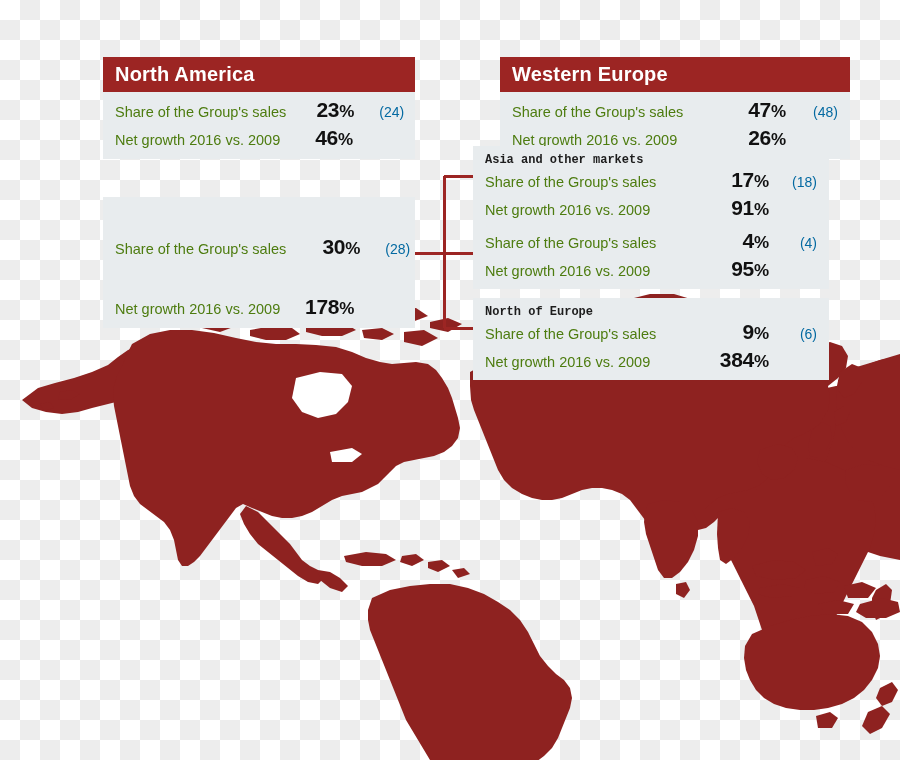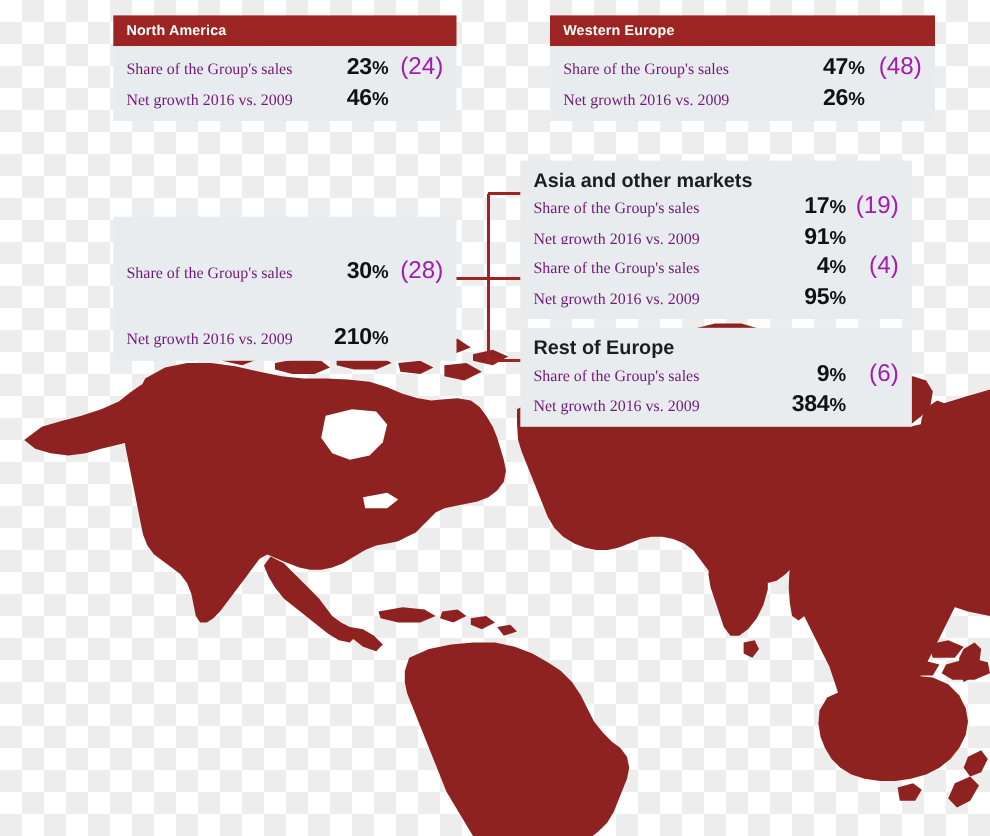--- a/index.html
+++ b/index.html
@@ -55,77 +55,78 @@
 
   
   .panel {
     position: absolute;
     box-sizing: border-box;
   }
   .panel-header {
     background: #9c2523;
     color: #ffffff;
     font-weight: bold;
-    font-size: 13px;
+    font-size: 20px;
     line-height: 1;
     padding: 7px 0 8px 12px;
     letter-spacing: 0.01em;
     white-space: nowrap;
+    margin-top: 43px;
   }
   .panel-body {
     background: #e8ecee;
     padding: 7px 12px 10px 12px;
   }
   .panel-body.with-inline-title {
     padding-top: 8px;
   }
   .inline-title {
     font-weight: bold;
-    font-size: 18px;
+    font-size: 12px;
     color: #1d1d1d;
     line-height: 1.15;
     margin-bottom: 1px;
     white-space: nowrap;
+    font-family: Liberation Mono, monospace;
   }
 
   .row {
     display: flex;
     align-items: baseline;
     width: 100%;
     white-space: nowrap;
   }
   .row + .row {
     margin-top: 6px;
   }
   .row-label {
     font-size: 14.5px;
-    color: #701a75;
+    color: #4d7c0f;
     line-height: 1.1;
     flex: 0 0 auto;
-    font-family: Liberation Serif, serif;
   }
   .row-spacer {
     flex: 1 1 auto;
     min-width: 6px;
   }
   .row-value {
     font-size: 21px;
     font-weight: bold;
     color: #111111;
     line-height: 1;
     letter-spacing: -0.01em;
     flex: 0 0 auto;
     text-align: right;
   }
   .row-value .pct {
     font-size: 17px;
   }
   .row-paren {
-    font-size: 22px;
-    color: #a21caf;
+    font-size: 14px;
+    color: #0369a1;
     line-height: 1;
     flex: 0 0 auto;
     text-align: right;
   }
 
   
   #panel-north-america      { left: 103px; top: 14px;  width: 312px; }
   #panel-north-america .row-value { width: 62px; }
   #panel-north-america .row-paren { width: 44px; margin-left: 6px; }
 
@@ -386,34 +387,34 @@
     <div class="panel-body" style="background: rgb(232, 236, 238);">
       <div class="row">
         <span class="row-label">Share of the Group's sales</span>
         <span class="row-spacer"></span>
         <span class="row-value"><span>30</span><span class="pct">%</span></span>
         <span class="row-paren">(28)</span>
       </div>
       <div class="row">
         <span class="row-label">Net growth 2016 vs. 2009</span>
         <span class="row-spacer"></span>
-        <span class="row-value"><span>210</span><span class="pct">%</span></span>
+        <span class="row-value"><span>178</span><span class="pct">%</span></span>
         <span class="row-paren"></span>
       </div>
     </div>
   </div>
 
   <div class="panel sub-panel" id="panel-asia">
     <div class="panel-body with-inline-title" style="background: rgb(232, 236, 238);">
       <div class="inline-title">Asia and other markets</div>
       <div class="row">
         <span class="row-label">Share of the Group's sales</span>
         <span class="row-spacer"></span>
         <span class="row-value"><span>17</span><span class="pct">%</span></span>
-        <span class="row-paren">(19)</span>
+        <span class="row-paren">(18)</span>
       </div>
       <div class="row">
         <span class="row-label">Net growth 2016 vs. 2009</span>
         <span class="row-spacer"></span>
         <span class="row-value"><span>91</span><span class="pct">%</span></span>
         <span class="row-paren"></span>
       </div>
     </div>
   </div>
 
@@ -429,21 +430,21 @@
         <span class="row-label">Net growth 2016 vs. 2009</span>
         <span class="row-spacer"></span>
         <span class="row-value"><span>95</span><span class="pct">%</span></span>
         <span class="row-paren"></span>
       </div>
     </div>
   </div>
 
   <div class="panel sub-panel" id="panel-rest-of-europe">
     <div class="panel-body with-inline-title" style="background: rgb(232, 236, 238);">
-      <div class="inline-title">Rest of Europe</div>
+      <div class="inline-title">North of Europe</div>
       <div class="row">
         <span class="row-label">Share of the Group's sales</span>
         <span class="row-spacer"></span>
         <span class="row-value"><span>9</span><span class="pct">%</span></span>
         <span class="row-paren">(6)</span>
       </div>
       <div class="row">
         <span class="row-label">Net growth 2016 vs. 2009</span>
         <span class="row-spacer"></span>
         <span class="row-value"><span>384</span><span class="pct">%</span></span>

